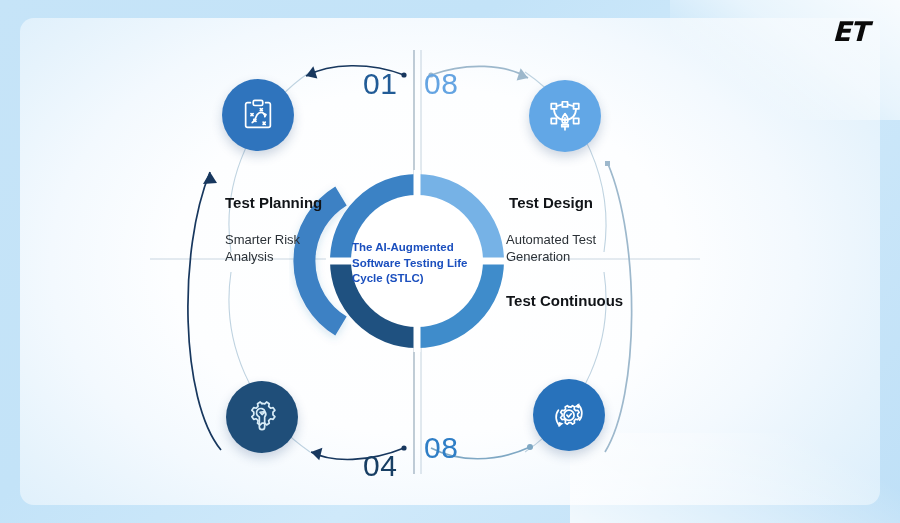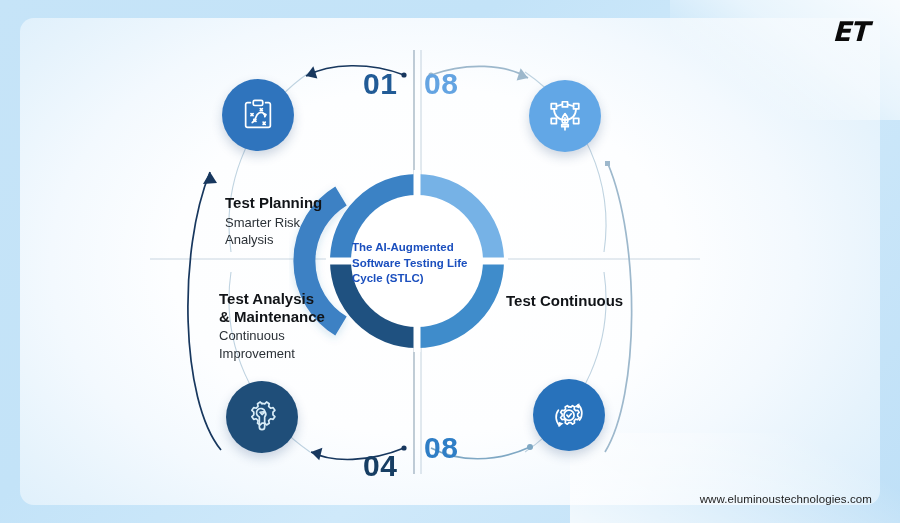--- a/index.html
+++ b/index.html
@@ -93,39 +93,40 @@
   .icon-bubble svg { display: block; }
   #bubble-1 { left: 222px; top: 79px; background: #2f74bd; }
   #bubble-2 { left: 529px; top: 80px; background: #62a7e6; }
   #bubble-3 { left: 533px; top: 379px; background: #2872bb; }
   #bubble-4 { left: 226px; top: 381px; background: #1f4e79; }
 
   
   .step-num {
     position: absolute;
     font-size: 30px;
-    font-weight: 700;
+    font-weight: 400;
     letter-spacing: 0.5px;
   }
   #step-01 { left: 363px; top: 67px; color: #215b96; }
   #step-02 { left: 424px; top: 67px; color: #64a4e2; }
   #step-03 { left: 424px; top: 431px; color: #2f7ec6; }
   #step-04 { left: 363px; top: 449px; color: #173e63; }
 
   
   .q-text { position: absolute; }
   .q-title {
     font-size: 15px;
     font-weight: 700;
     color: #111418;
     line-height: 1.18;
     white-space: pre-line;
+    text-align: center;
   }
   .q-sub {
-    margin-top: 2px;
+    margin-top: 19px;
     font-size: 13px;
     color: #2b3137;
     line-height: 1.32;
     white-space: pre-line;
   }
   #text-1 { left: 225px; top: 194px; text-align: left; }
   #text-2 { left: 506px; top: 194px; text-align: left; }
   #text-3 { left: 506px; top: 292px; text-align: left; }
   #text-4 { left: 219px; top: 290px; text-align: left; }
 
@@ -285,29 +286,27 @@
   <div class="step-num" id="step-01">01</div>
   <div class="step-num" id="step-02">08</div>
   <div class="step-num" id="step-03">08</div>
   <div class="step-num" id="step-04">04</div>
 
   <div class="q-text" id="text-1">
     <div class="q-title">Test Planning</div>
     <div class="q-sub">Smarter Risk
 Analysis</div>
   </div>
+  <div class="q-text" id="text-2">
+    <div class="q-title">Test Design</div>
+    <div class="q-sub">Automated Test
+Generation</div>
+  </div>
   <div class="q-text" id="text-3">
     <div class="q-title">Test Continuous</div>
-  </div>
-  <div class="q-text" id="text-4">
-    <div class="q-title">Test Analysis
-&amp; Maintenance</div>
-    <div class="q-sub">Continuous
-Improvement</div>
   </div>
 
   <div class="hub-text">The AI-Augmented
 Software Testing Life
 Cycle (STLC)</div>
 
-  <div class="site-url">www.eluminoustechnologies.com</div>
 
 </div>
 
 </body></html>

